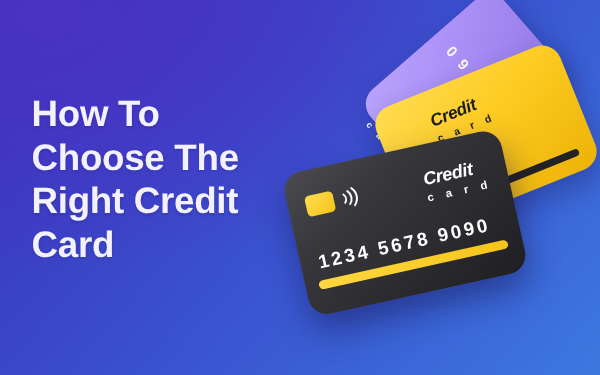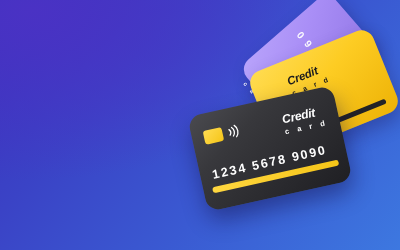--- a/index.html
+++ b/index.html
@@ -189,20 +189,24 @@
   .card-purple .brand .brand-top { font-size: 10px; }
   .card-purple .brand .brand-bot { font-size: 6px; letter-spacing: 2.4px; }
   .card-yellow .brand .brand-top { font-size: 11.5px; }
   .card-yellow .brand .brand-bot { font-size: 7px; letter-spacing: 2.9px; }
 </style>
 </head>
 <body>
 
 <div id="canvas">
 
+  <div class="headline">How To
+Choose The
+Right Credit
+Card</div>
 
   <div class="cards-stage">
 
     <div class="card card-purple">
       <div class="brand">
         <span class="brand-top">Credit</span>
         <span class="brand-bot">c a r d</span>
       </div>
       <div class="digits">0 9 0</div>
     </div>

